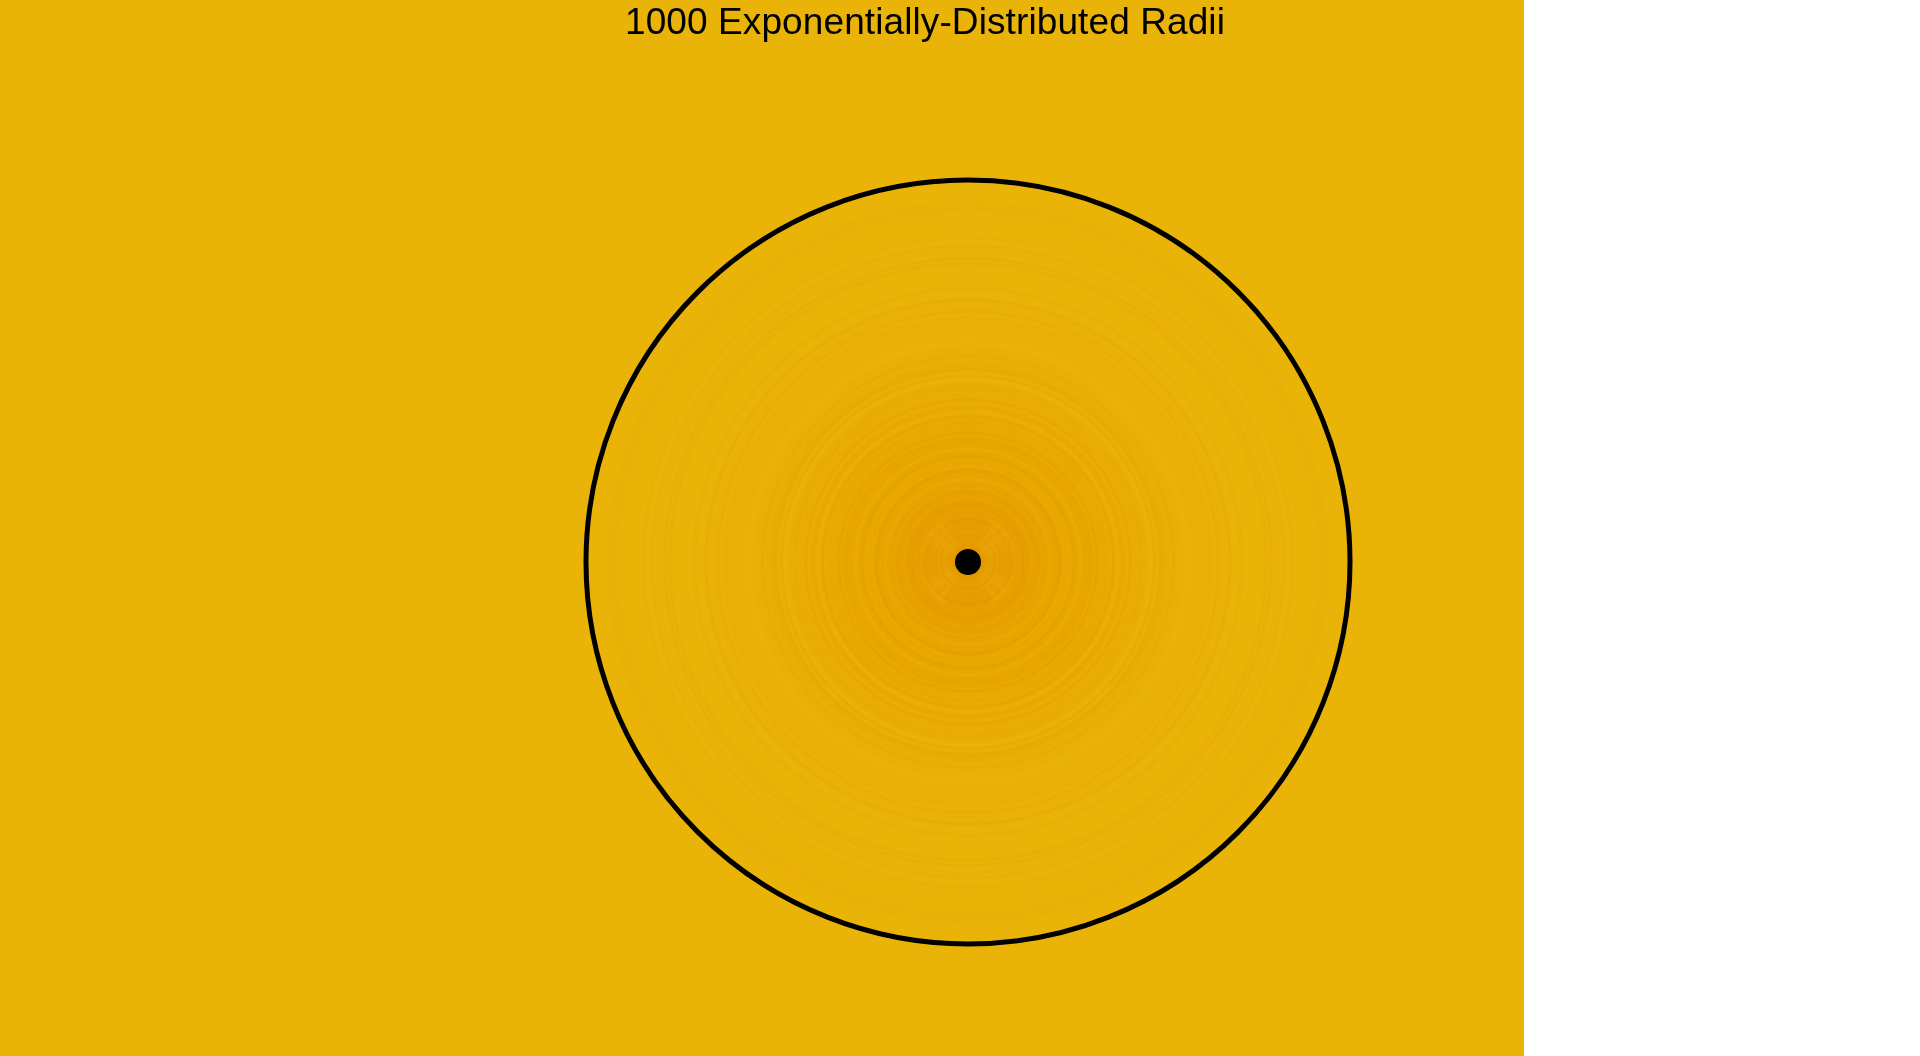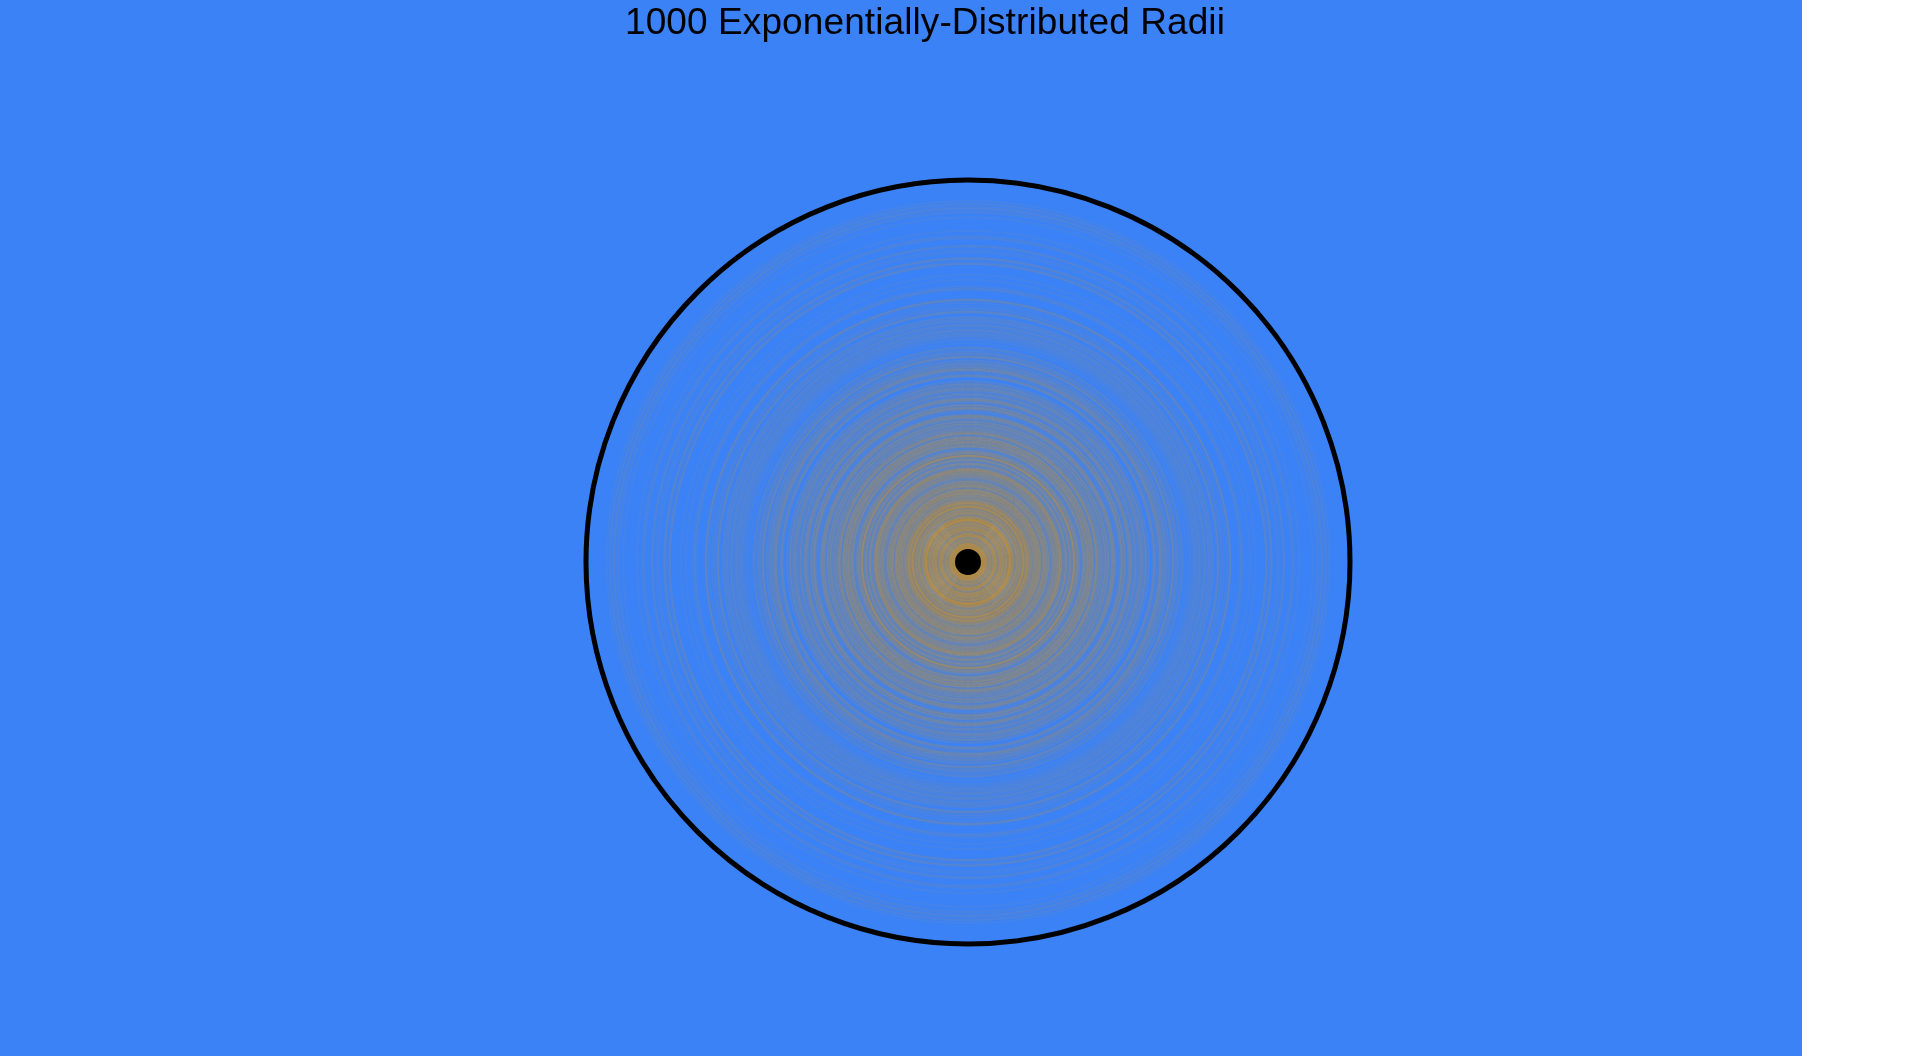--- a/index.html
+++ b/index.html
@@ -8,23 +8,23 @@
     background: #ffffff;
   }
   body {
     width: 1920px;
     height: 1056px;
     overflow: hidden;
     font-family: "Liberation Sans", sans-serif;
   }
   #figure {
     position: relative;
-    width: 1802px;
+    width: 1524px;
     height: 1056px;
-    background: #3b82f6;
+    background: #eab308;
   }
   #chart-title {
     position: absolute;
     top: 0px;
     left: 0px;
     width: 1920px;
     text-align: center;
     font-family: "Liberation Sans", sans-serif;
     font-size: 37px;
     font-weight: 400;

